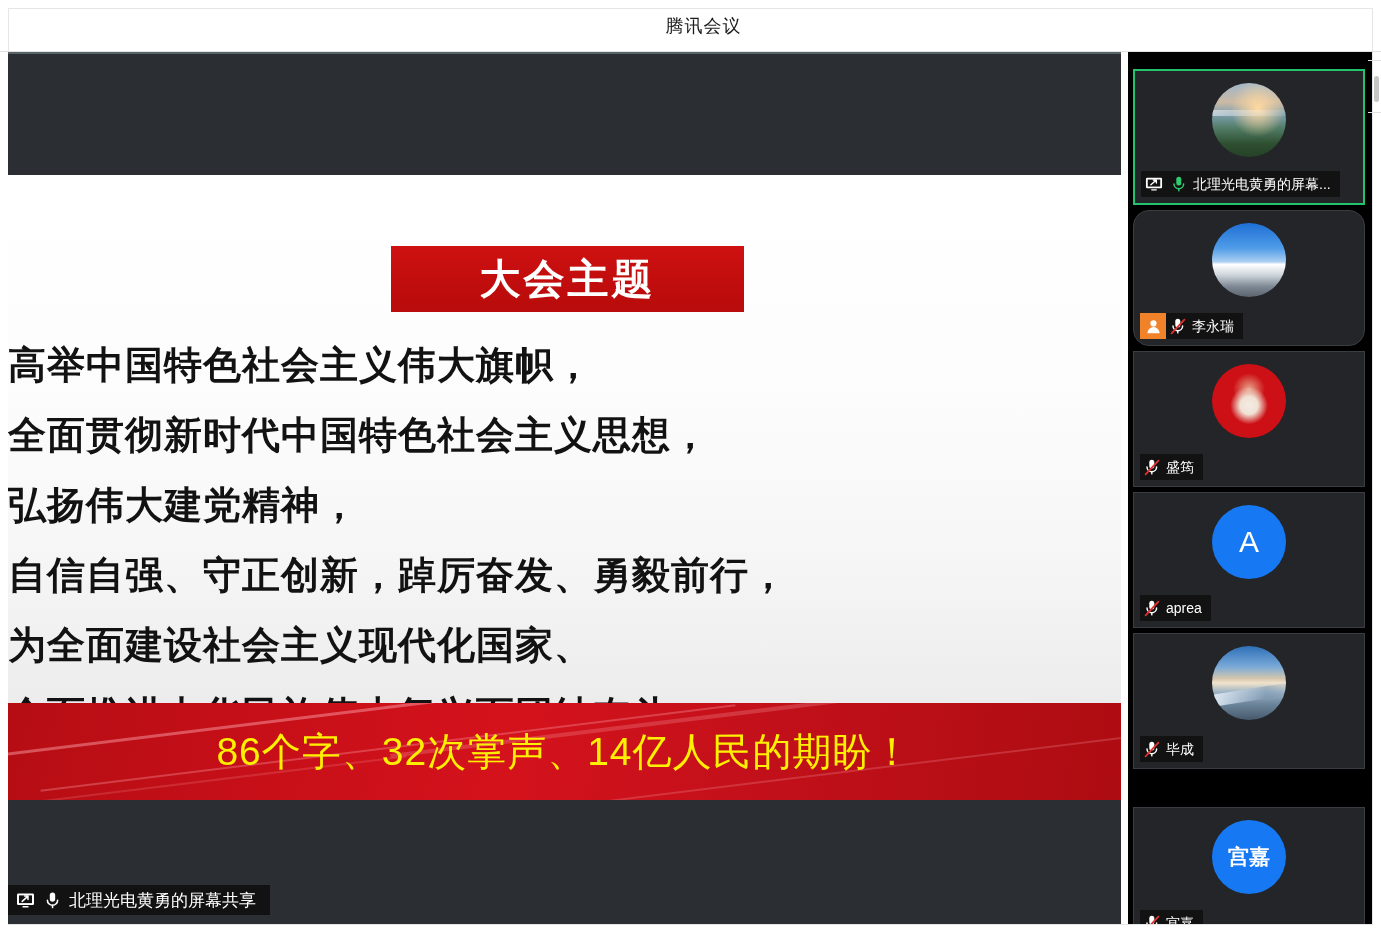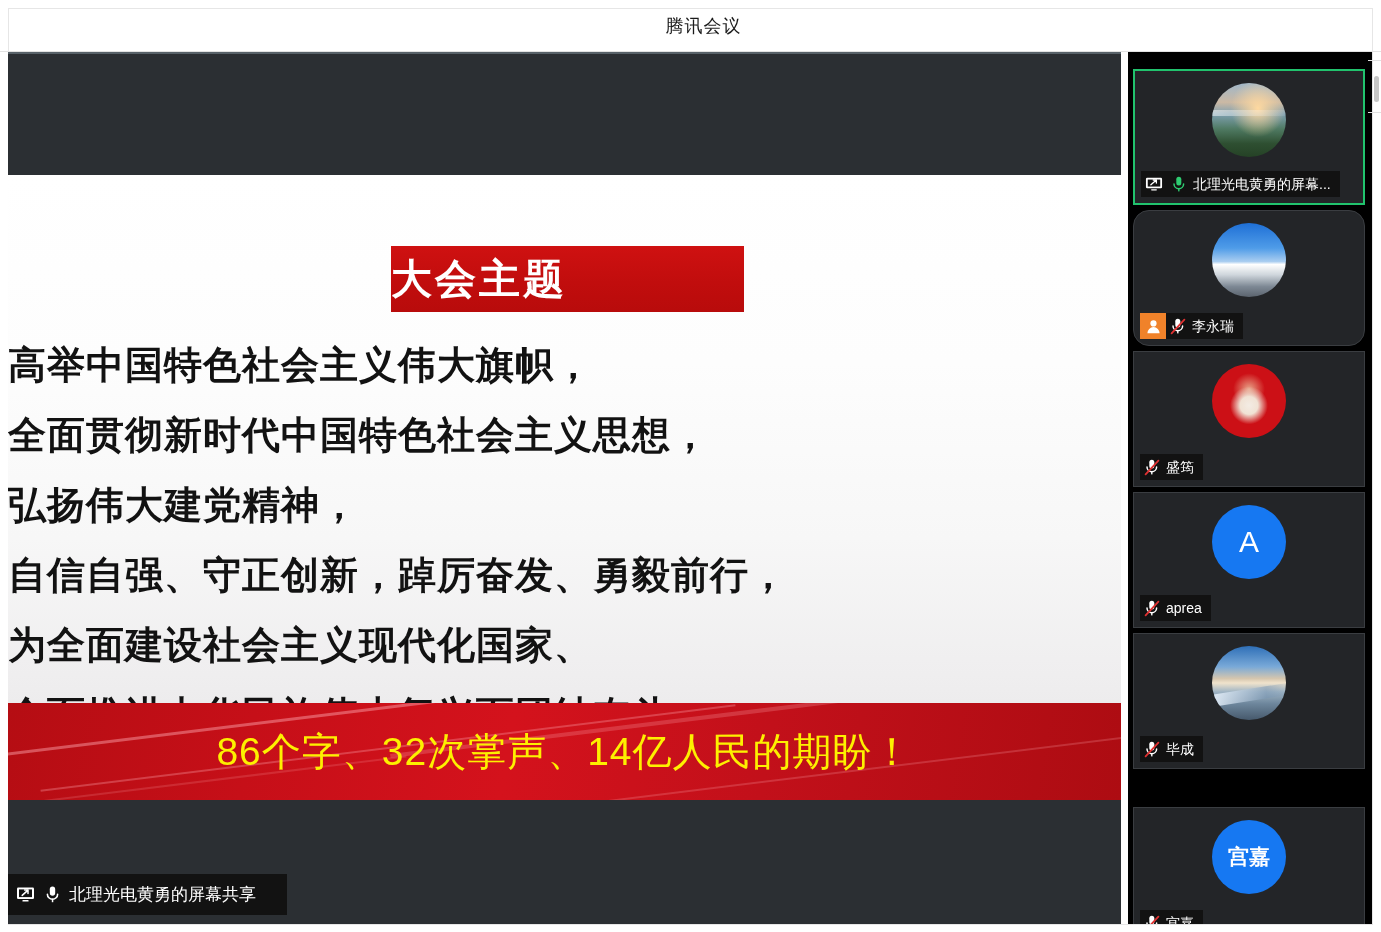--- a/index.html
+++ b/index.html
@@ -79,21 +79,21 @@
   }
 
   
   .slide-title-chip {
     position: absolute;
     left: 383px; top: 71px;
     width: 353px; height: 66px;
     background: linear-gradient(to bottom, #cf1111 0%, #c10d0d 55%, #b80b0b 100%);
     display: flex;
     align-items: center;
-    justify-content: flex-start;
+    justify-content: center;
   }
   .slide-title-chip span {
     color: #ffffff;
     font-size: 41px;
     font-weight: bold;
     letter-spacing: 3px;
     line-height: 1;
     white-space: nowrap;
   }
 
@@ -145,25 +145,25 @@
     font-weight: normal;
     letter-spacing: 1px;
     white-space: nowrap;
     line-height: 1;
   }
 
   
   #stage-sharer {
     position: absolute;
     left: 0; bottom: 9px;
-    height: 41px;
+    height: 30px;
     background: #121212;
     display: flex;
     align-items: center;
-    padding: 0 31px 0 8px;
+    padding: 0 14px 0 8px;
     box-sizing: border-box;
   }
   #stage-sharer .label {
     color: #ffffff;
     font-size: 17px;
     white-space: nowrap;
     margin-left: 8px;
   }
 
   

